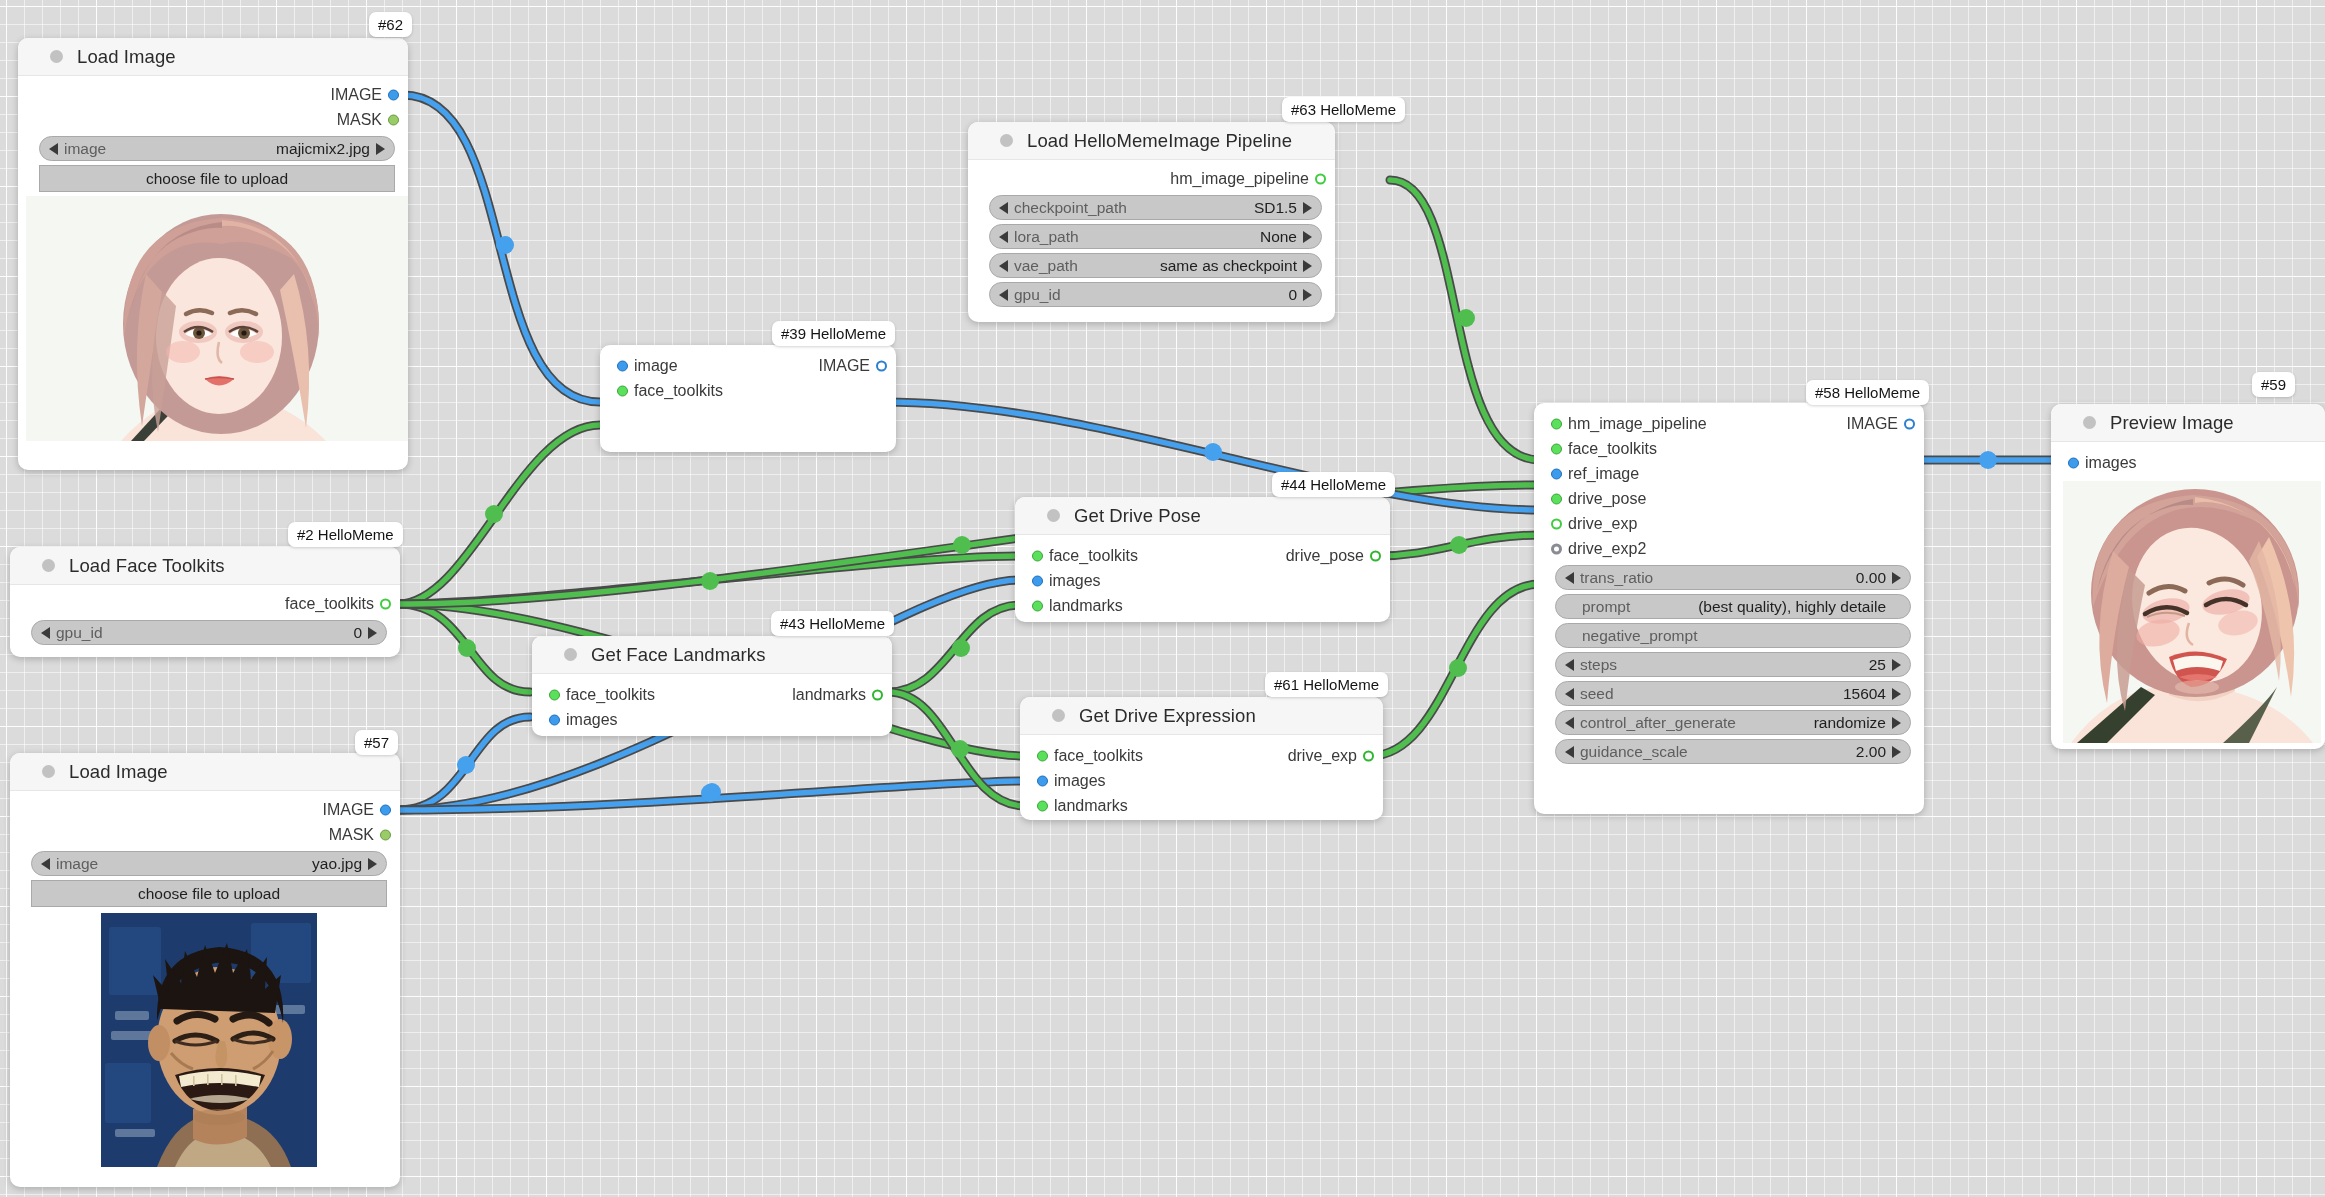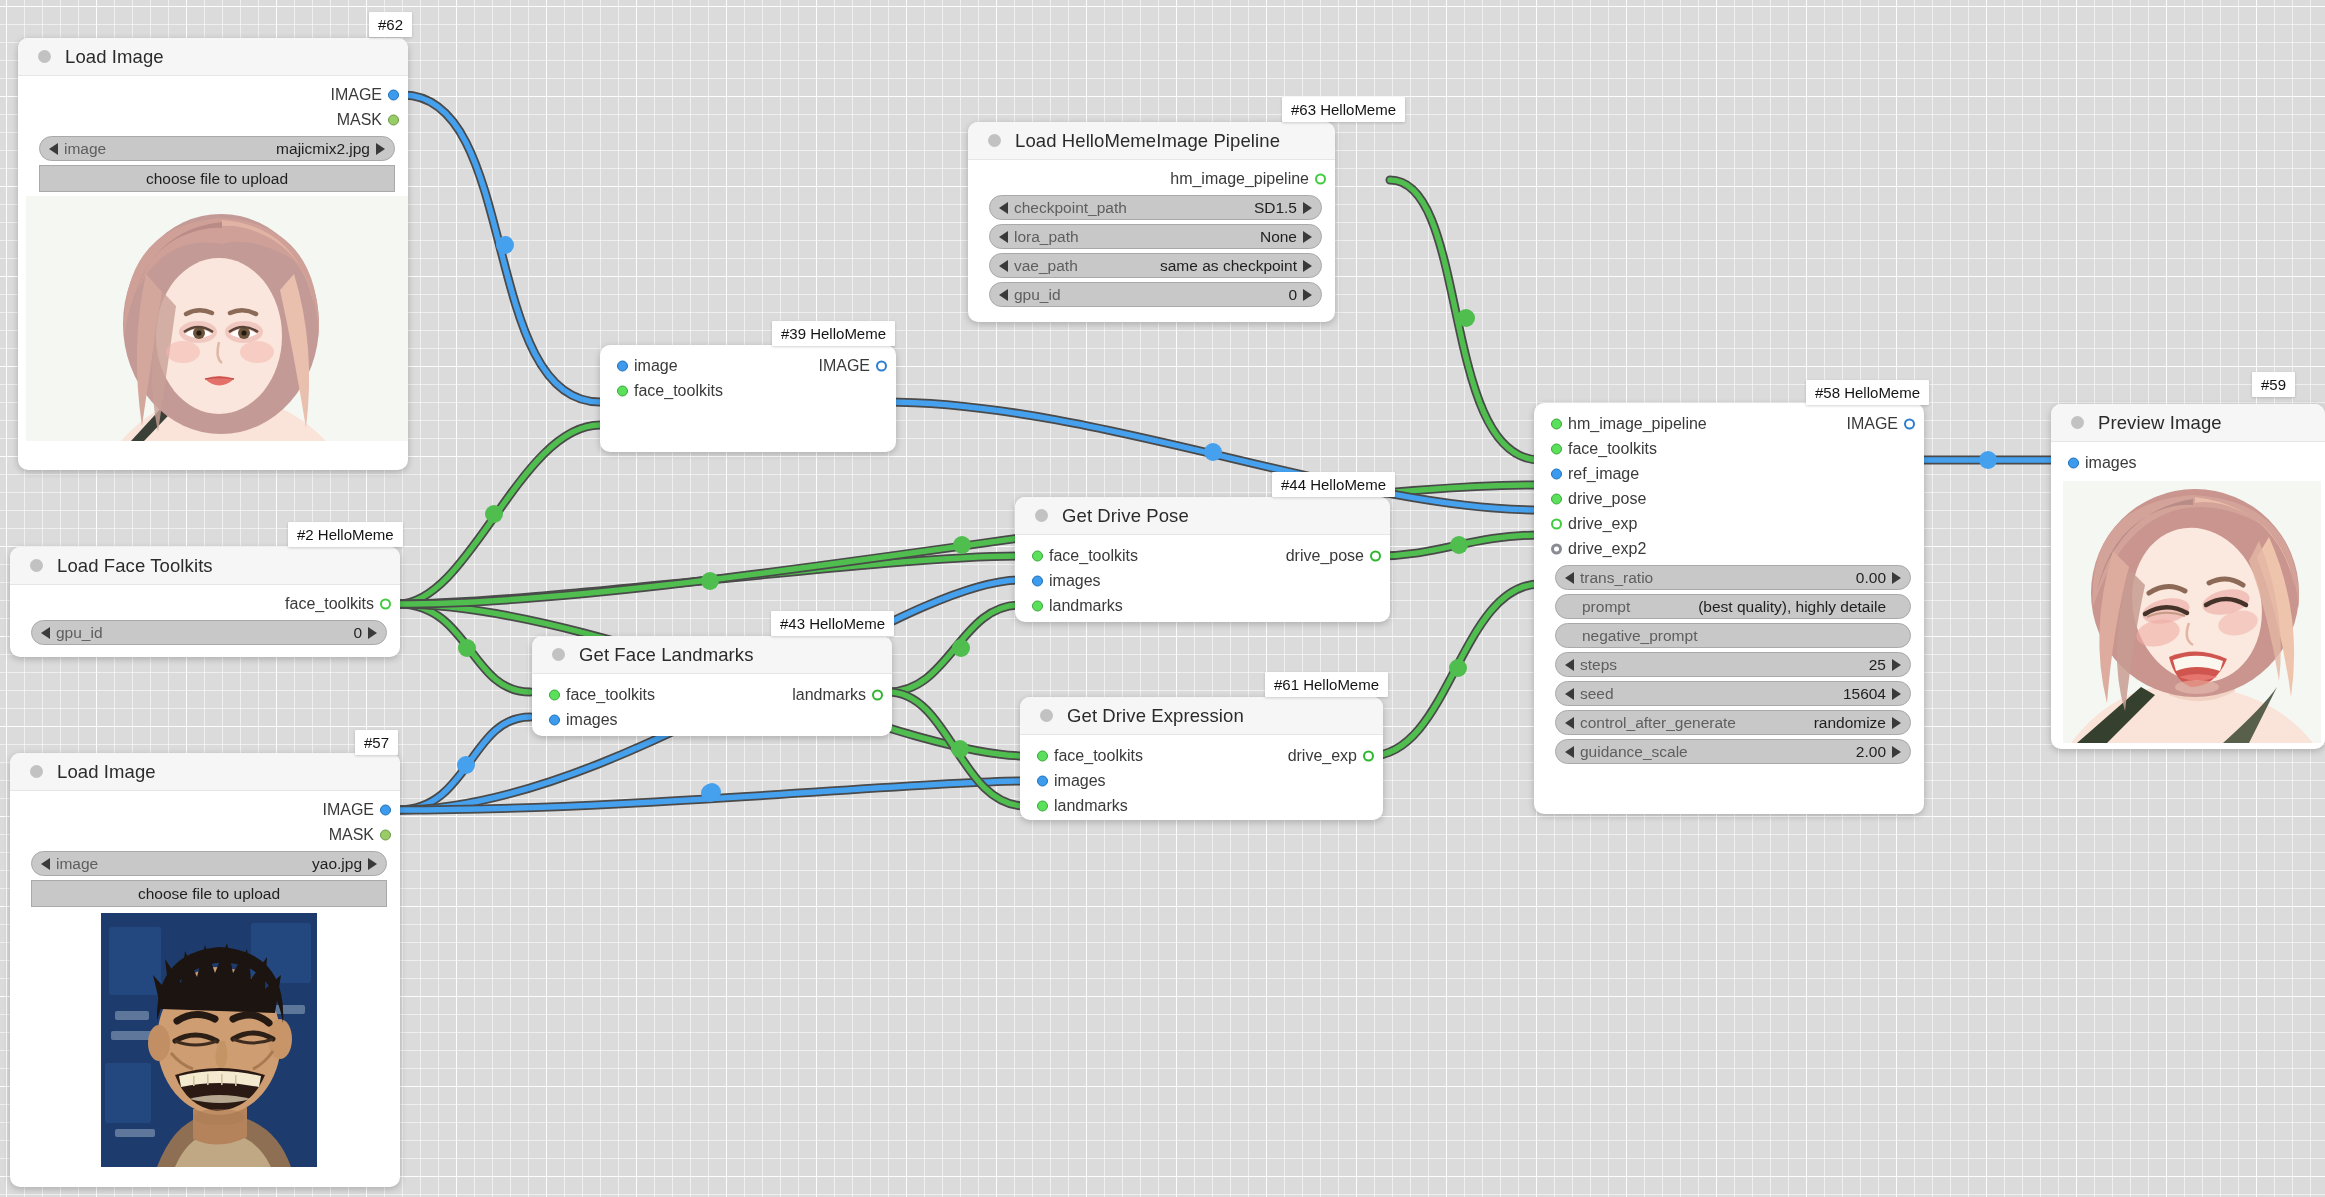--- a/index.html
+++ b/index.html
@@ -28,21 +28,21 @@
     border-radius:10px;
     box-shadow:0 2px 7px rgba(0,0,0,.22);
     overflow:hidden;
     box-sizing:border-box;
   }
   .node-title{
     height:38px;
     background:#f6f6f6;
     border-bottom:1px solid #e6e6e6;
     display:flex;align-items:center;
-    padding-left:20px;
+    padding-left:32px;
     box-sizing:border-box;
   }
   .dot-collapse{
     width:13px;height:13px;border-radius:50%;
     background:#c2c2c2;margin-right:14px;flex:none;
   }
   .node-title span.t{
     font-size:18.5px;color:#2b2b2b;letter-spacing:.1px;
   }
   .node-body{position:relative;padding:6px 0 9px 8px;text-align:center;}
@@ -95,21 +95,21 @@
   .btn-upload{
     margin:4px 13px 2px 13px;height:27px;
     background:#c8c8c8;border:1px solid #a9a9a9;
     display:flex;align-items:center;justify-content:center;
     font-size:15.5px;color:#1f1f1f;box-sizing:border-box;
   }
 
   
   .badge{
     position:absolute;
-    background:#ffffff;border-radius:1px;
+    background:#ffffff;border-radius:7px;
     font-size:15px;color:#141414;
     padding:4px 9px;
     box-shadow:0 1px 3px rgba(0,0,0,.18);
     white-space:nowrap;
     z-index:40;
   }
 
   
   .imgbox{position:relative;overflow:hidden;background:#f4f6f3;}
   .imgbox.full{width:100%;}

